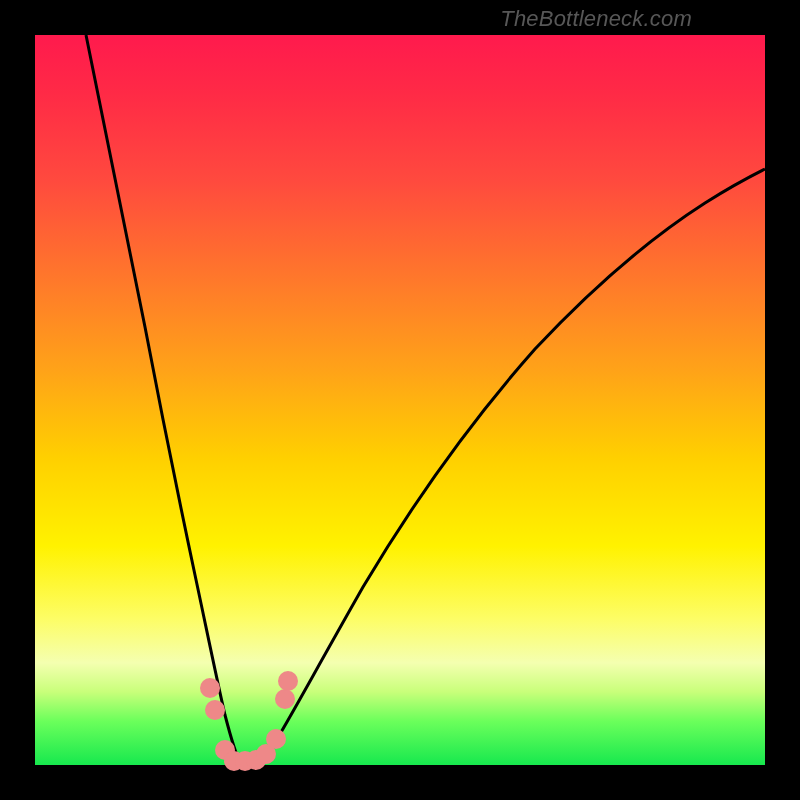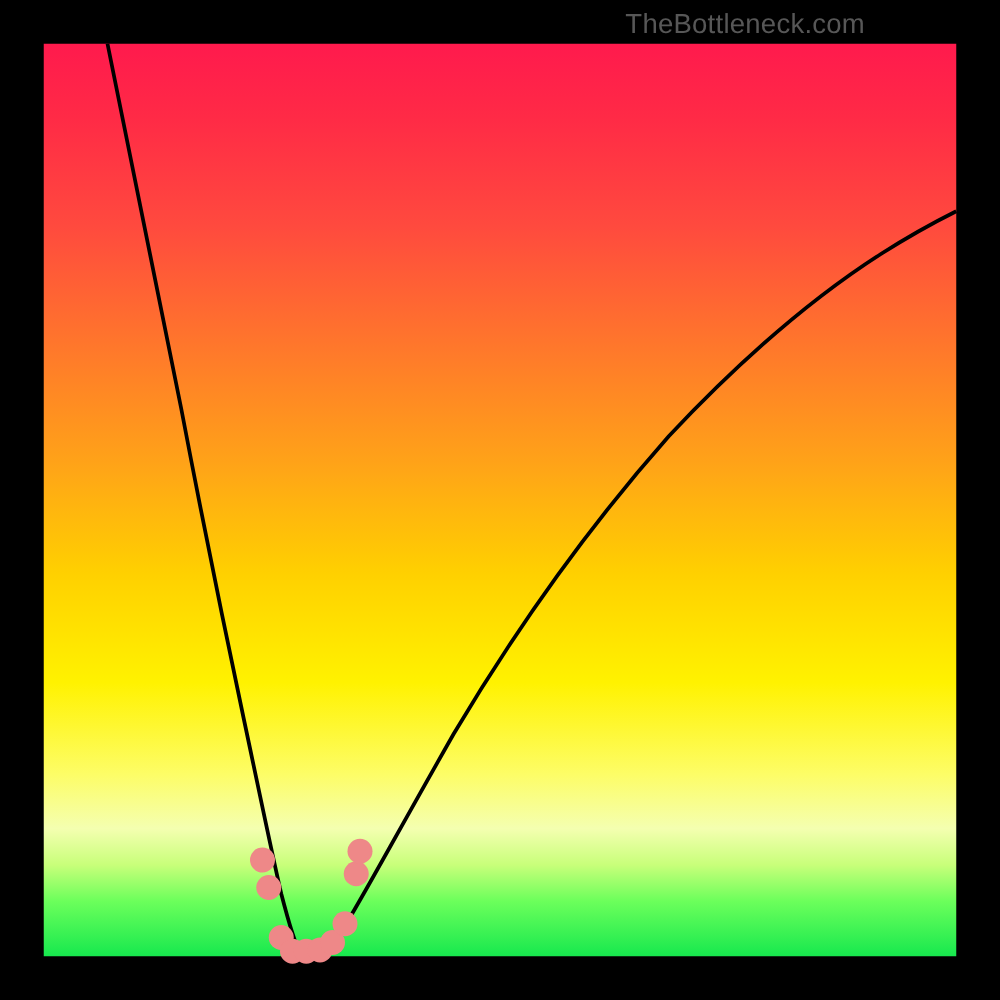--- a/index.html
+++ b/index.html
@@ -11,20 +11,21 @@
     overflow: hidden;
     font-family: Arial, Helvetica, sans-serif;
   }
   .frame {
     position: absolute;
     left: 0;
     top: 0;
     width: 702px;
     height: 800px;
     background: #000;
+    font-style: italic;
   }
   .plot {
     position: absolute;
     left: 35px;
     top: 35px;
     width: 730px;
     height: 730px;
     
     background: linear-gradient(
       to bottom,

